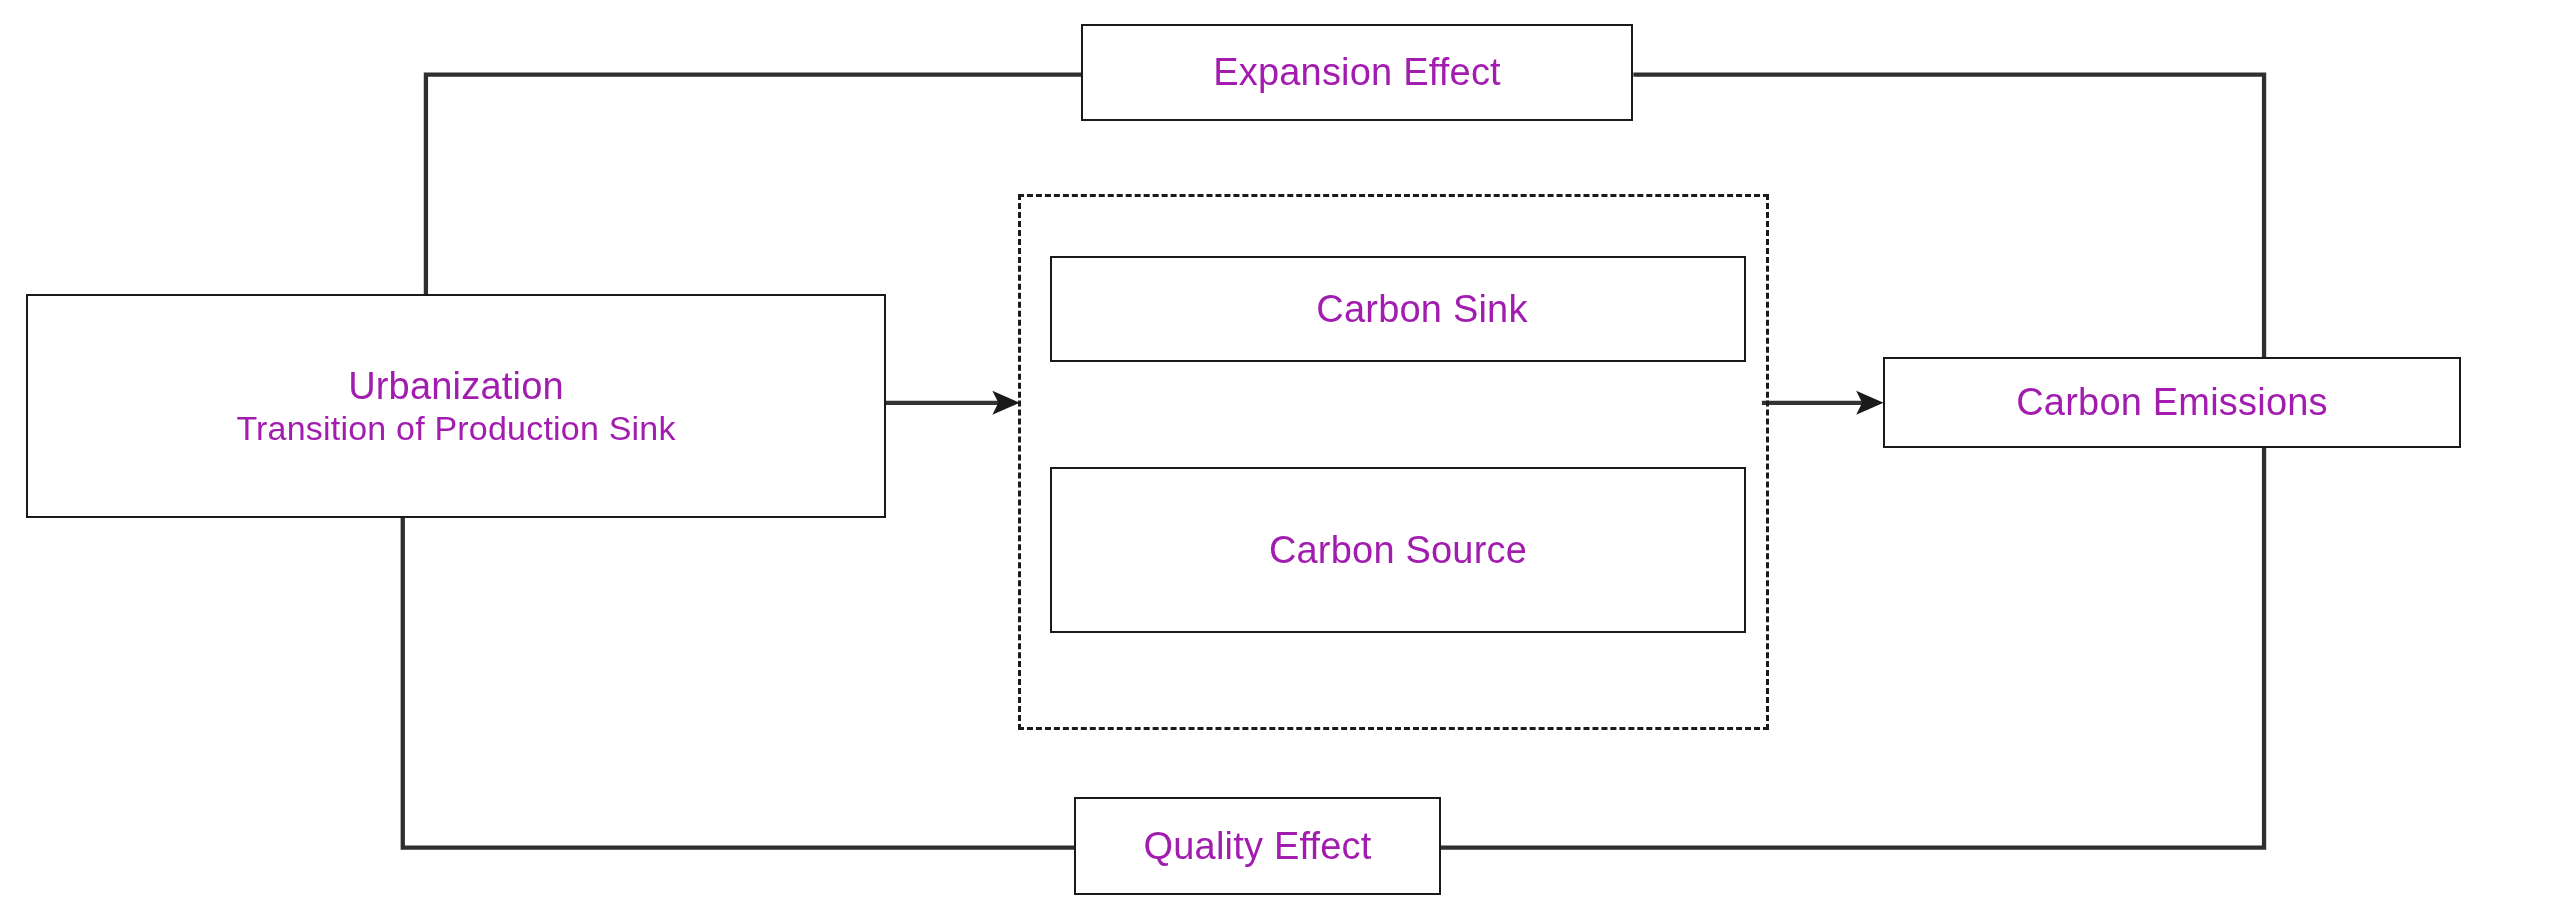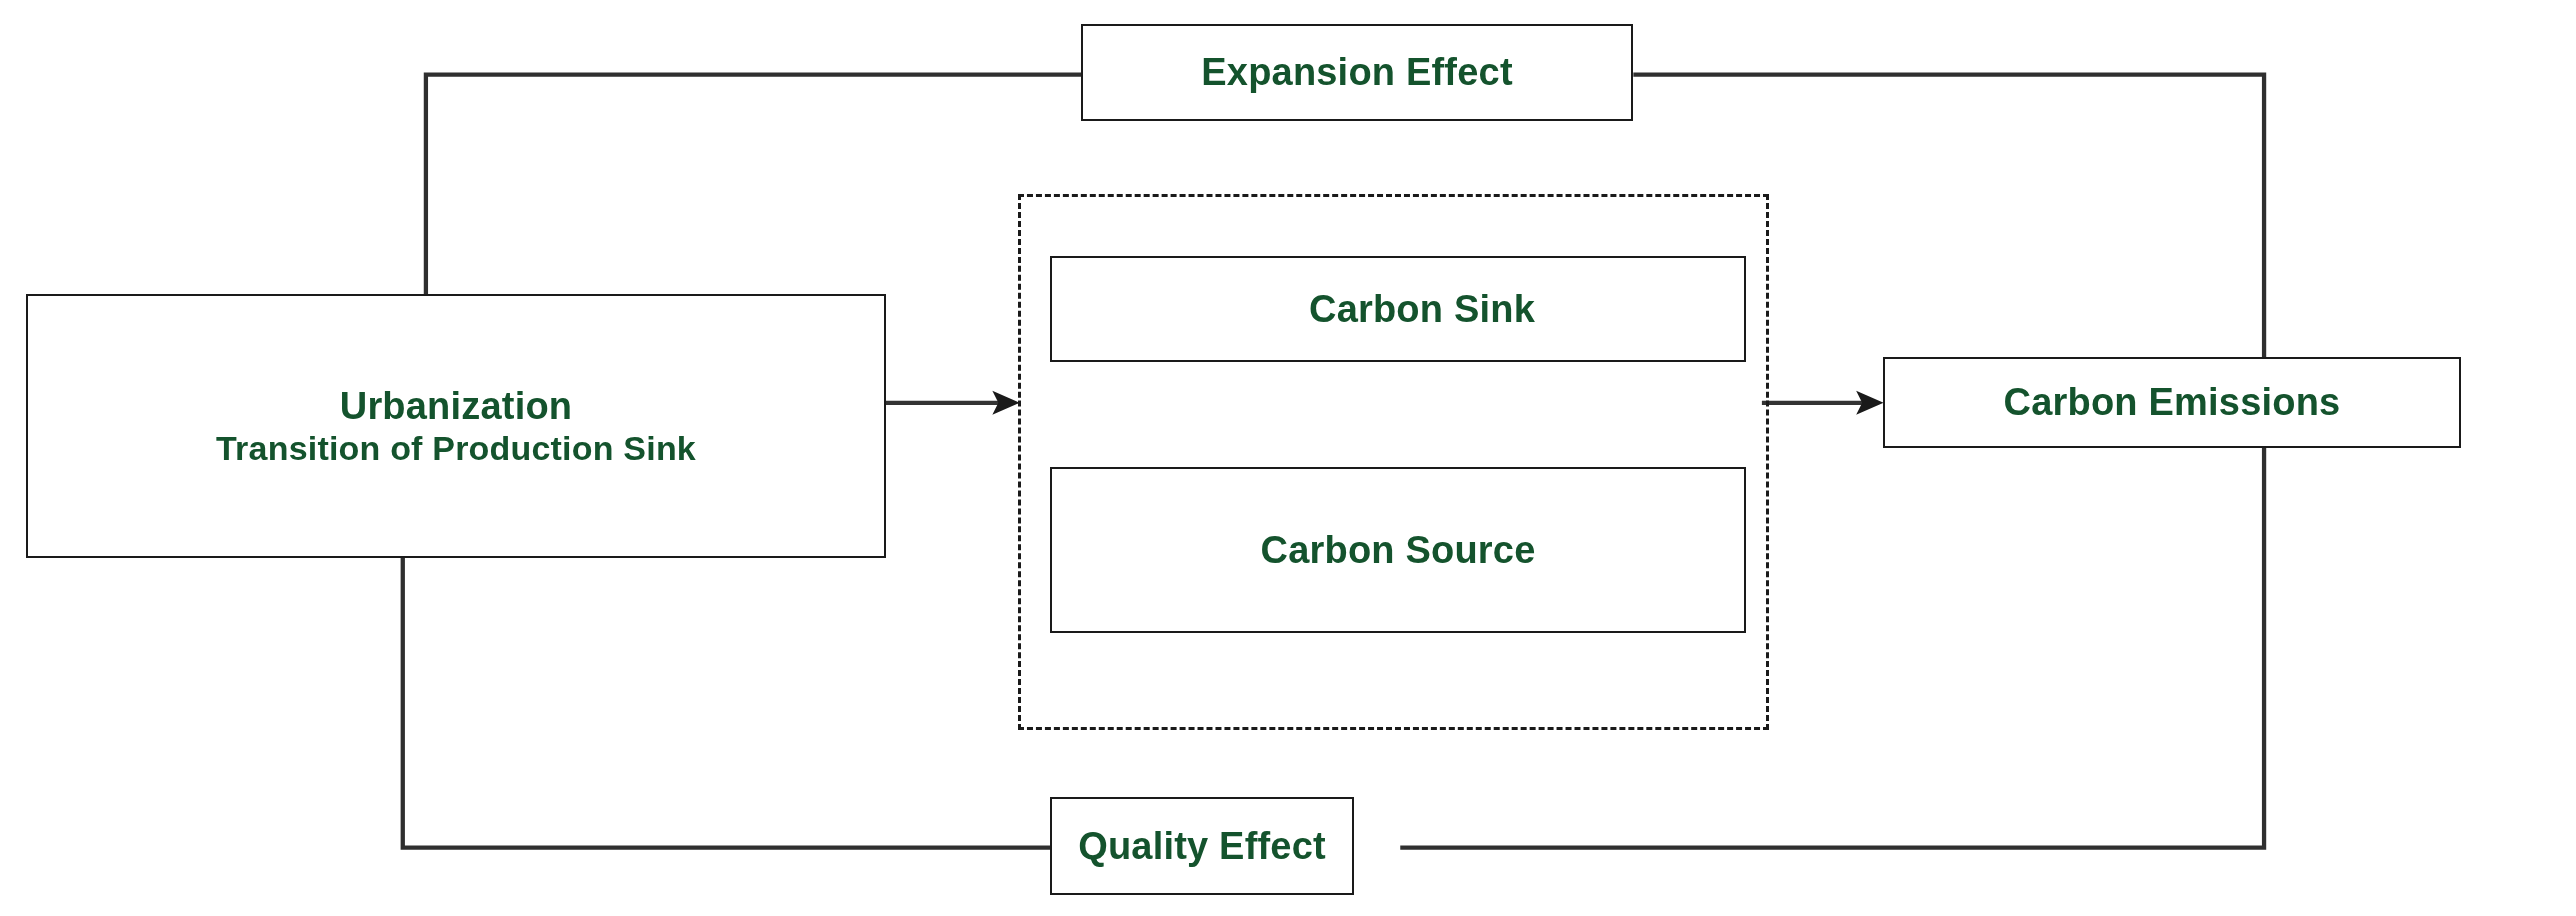--- a/index.html
+++ b/index.html
@@ -26,53 +26,52 @@
   }
   .node {
     position: absolute;
     box-sizing: border-box;
     background: #ffffff;
     border: 2.6px solid #1a1a1a;
     display: flex;
     flex-direction: column;
     align-items: center;
     justify-content: center;
-    color: #14532d;
+    color: #a21caf;
     z-index: 3;
-    font-weight: bold;
   }
   .node .line1 {
     font-size: 38px;
     line-height: 1.18;
     white-space: nowrap;
     letter-spacing: 0.2px;
   }
   .node .line2,
   .node .line3 {
     font-size: 34px;
     line-height: 1.18;
     white-space: nowrap;
     letter-spacing: 0.2px;
   }
   #node-urbanization {
     left: 26px;
     top: 294px;
     width: 860px;
-    height: 264px;
+    height: 224px;
   }
   #node-expansion {
     left: 1081px;
     top: 24px;
     width: 552px;
     height: 97px;
   }
   #node-quality {
-    left: 1050px;
+    left: 1074px;
     top: 797px;
-    width: 304px;
+    width: 367px;
     height: 98px;
     justify-content: center;
   }
   #node-emissions {
     left: 1883px;
     top: 357px;
     width: 578px;
     height: 91px;
   }
   #group-mechanism {

